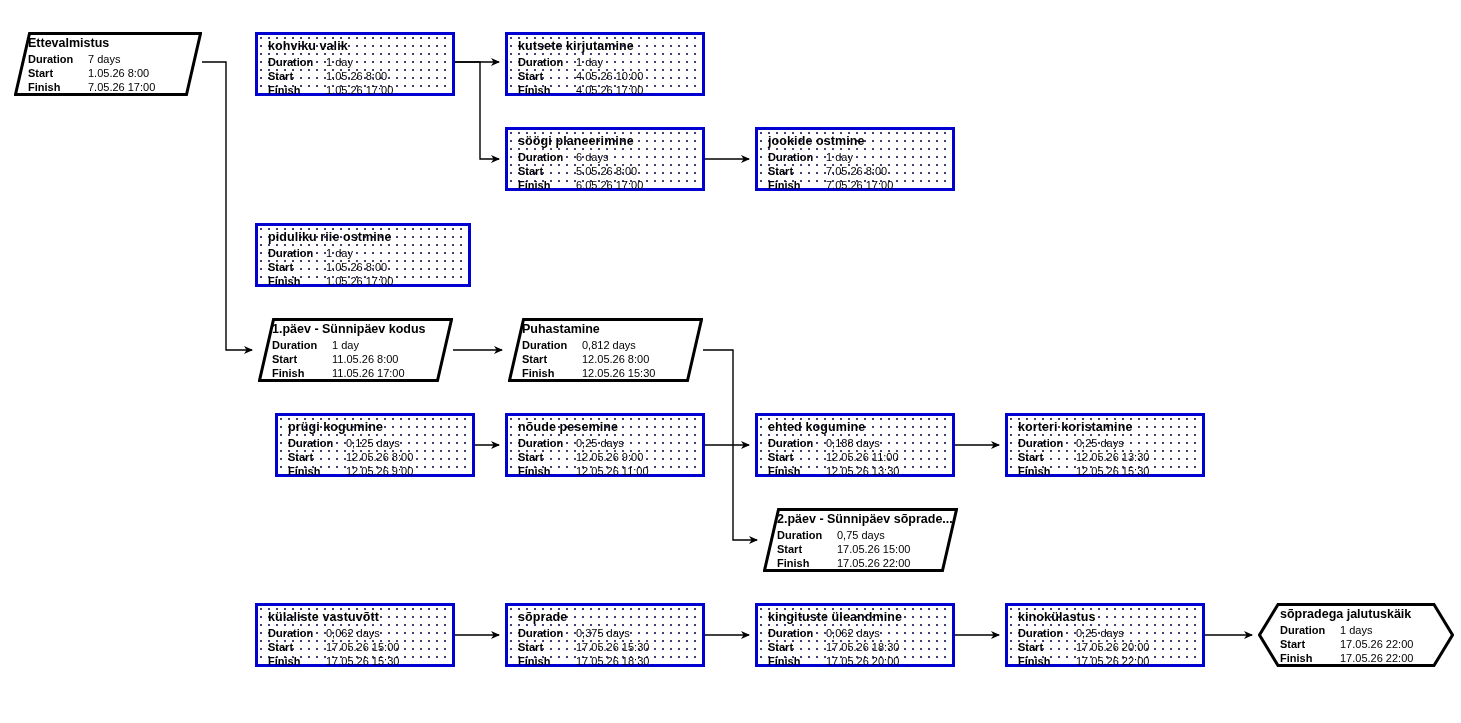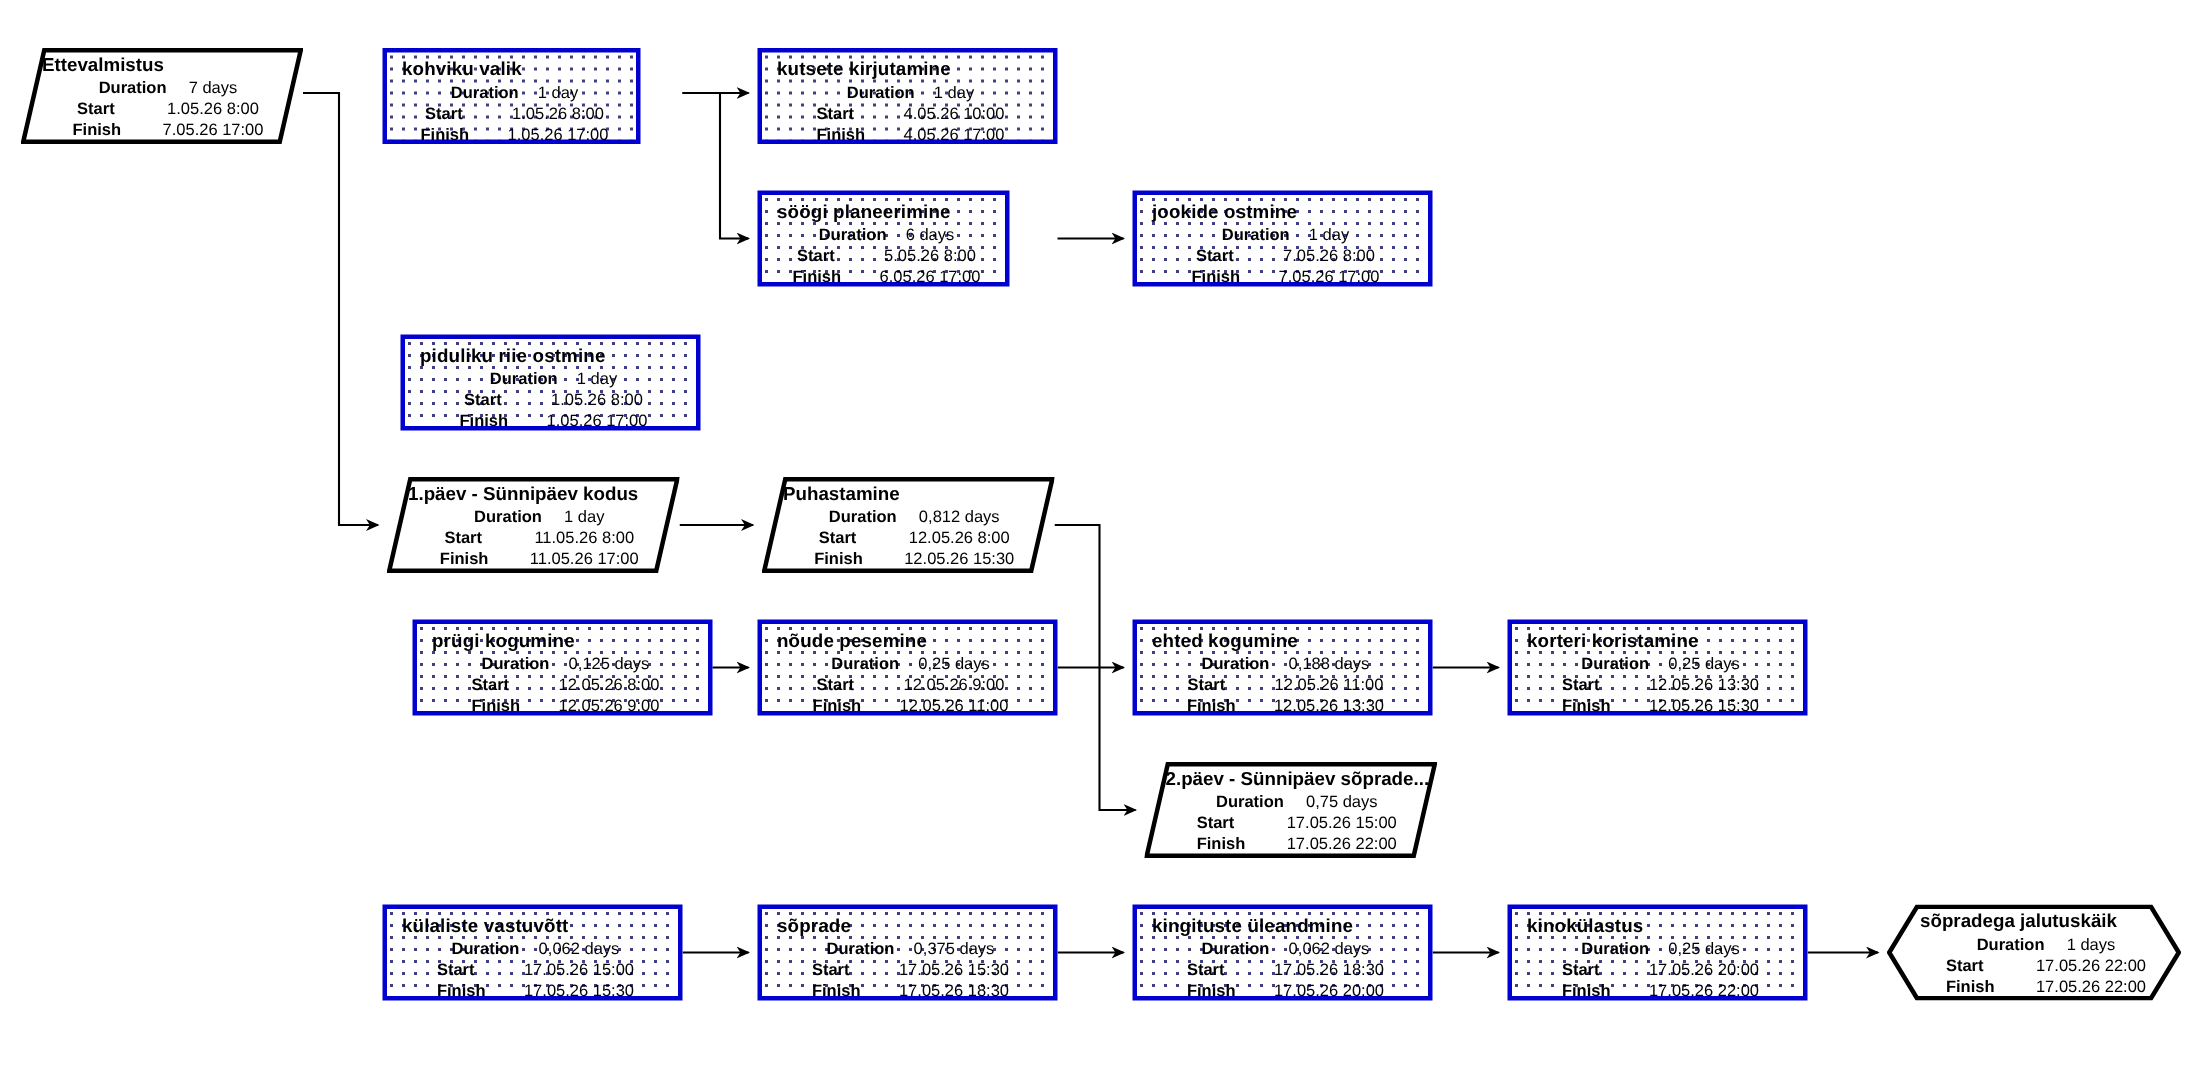--- a/index.html
+++ b/index.html
@@ -68,21 +68,20 @@
     color: #000000;
     line-height: 15px;
     white-space: nowrap;
     margin-bottom: 1px;
   }
   .node .row {
     display: flex;
     line-height: 14px;
     font-size: 11px;
     white-space: nowrap;
-    justify-content: center;
   }
   .node .row .k {
     font-weight: bold;
     color: #000000;
     width: 60px;
     flex: 0 0 60px;
   }
   .node .row .v {
     color: #000000;
   }
@@ -131,21 +130,21 @@
         </div>
         <div class="row">
           <span class="k">Start</span>
           <span class="v">1.05.26 8:00</span>
         </div>
         <div class="row">
           <span class="k">Finish</span>
           <span class="v">7.05.26 17:00</span>
         </div>
       </div>
-      <div class="node task" style="left: 255px; top: 32px; width: 172px; height: 64px;">
+      <div class="node task" style="left: 255px; top: 32px; width: 200px; height: 64px;">
         <div class="title">kohviku valik</div>
         <div class="row">
           <span class="k">Duration</span>
           <span class="v">1 day</span>
         </div>
         <div class="row">
           <span class="k">Start</span>
           <span class="v">1.05.26 8:00</span>
         </div>
         <div class="row">
@@ -161,21 +160,21 @@
         </div>
         <div class="row">
           <span class="k">Start</span>
           <span class="v">4.05.26 10:00</span>
         </div>
         <div class="row">
           <span class="k">Finish</span>
           <span class="v">4.05.26 17:00</span>
         </div>
       </div>
-      <div class="node task" style="left: 505px; top: 127px; width: 168px; height: 64px;">
+      <div class="node task" style="left: 505px; top: 127px; width: 200px; height: 64px;">
         <div class="title">söögi planeerimine</div>
         <div class="row">
           <span class="k">Duration</span>
           <span class="v">6 days</span>
         </div>
         <div class="row">
           <span class="k">Start</span>
           <span class="v">5.05.26 8:00</span>
         </div>
         <div class="row">
@@ -191,21 +190,21 @@
         </div>
         <div class="row">
           <span class="k">Start</span>
           <span class="v">7.05.26 8:00</span>
         </div>
         <div class="row">
           <span class="k">Finish</span>
           <span class="v">7.05.26 17:00</span>
         </div>
       </div>
-      <div class="node task" style="left: 255px; top: 223px; width: 200px; height: 64px; margin-left: 12px;">
+      <div class="node task" style="left: 255px; top: 223px; width: 216px; height: 64px;">
         <div class="title">piduliku riie ostmine</div>
         <div class="row">
           <span class="k">Duration</span>
           <span class="v">1 day</span>
         </div>
         <div class="row">
           <span class="k">Start</span>
           <span class="v">1.05.26 8:00</span>
         </div>
         <div class="row">

